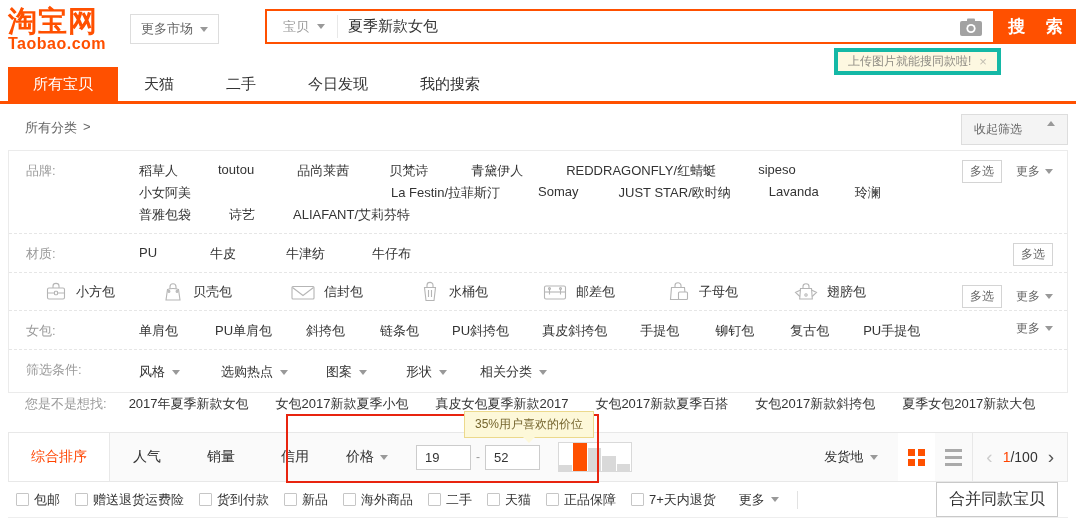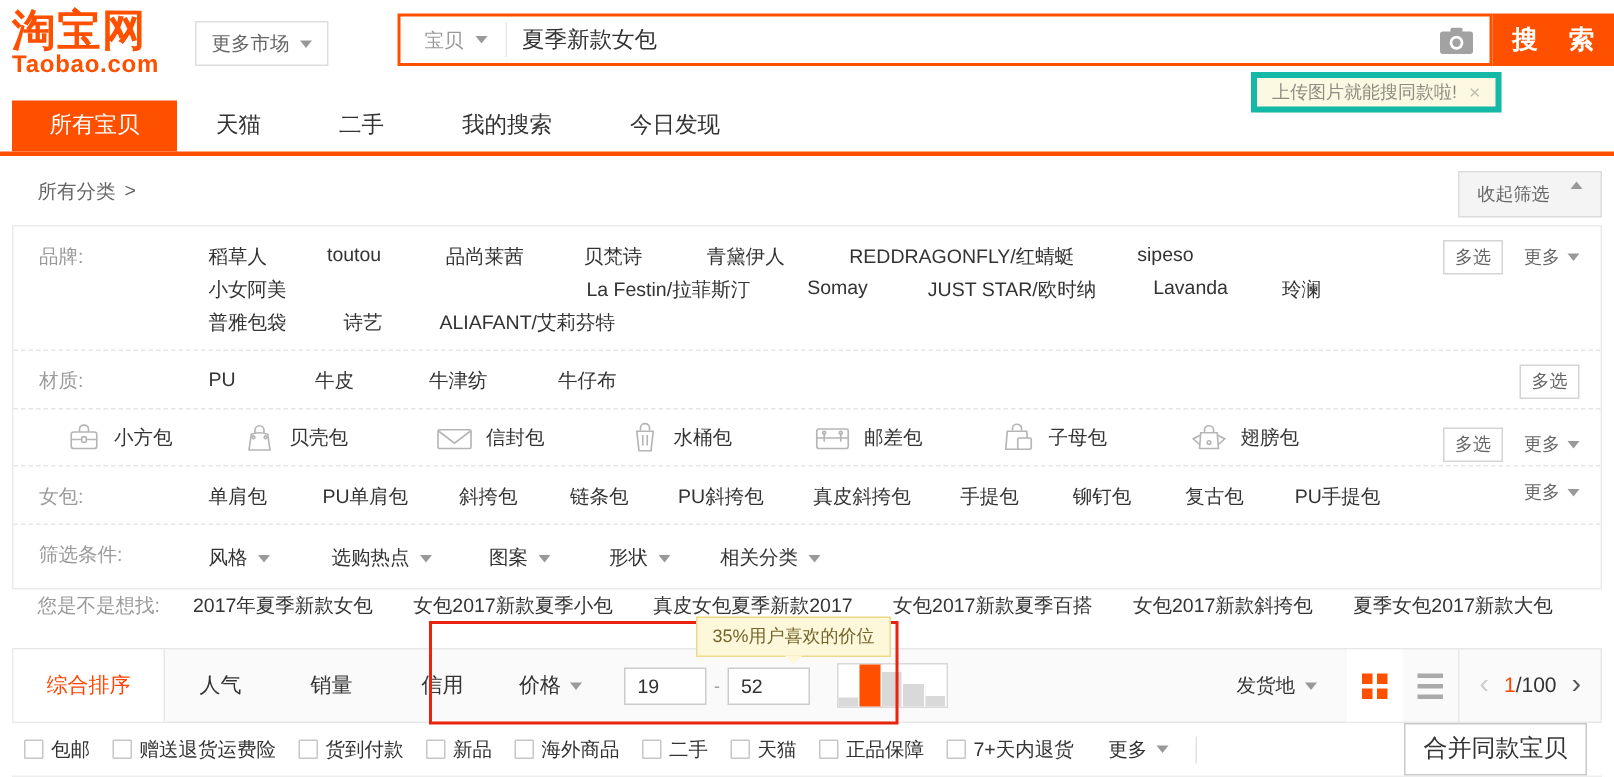--- a/index.html
+++ b/index.html
@@ -30,21 +30,21 @@
   
   .tabs { position:absolute; left:0; top:67px; width:1076px; height:37px;
     border-bottom:3px solid #ff5000; display:flex; align-items:flex-end; }
   .tab { font-size:15px; color:#333; padding:0 26px; line-height:34px; cursor:pointer; }
   .tab.active { background:#ff5000; color:#fff; margin-left:8px; padding:0 25px; font-size:15px; }
 
   
   .catbar { position:absolute; left:0; top:107px; width:1076px; height:42px; }
   .allcats { position:absolute; left:25px; top:12px; font-size:13px; color:#666; cursor:pointer; display:flex; gap:6px; }
   .collapse-btn { position:absolute; right:8px; top:7px; background:#f4f4f4; border:1px solid #ddd;
-    color:#666; font-size:12px; padding:6px 12px; display:flex; align-items:flex-start; gap:14px; cursor:pointer; }
+    color:#666; font-size:12px; padding:6px 12px; display:flex; align-items:flex-start; gap:25px; cursor:pointer; }
 
   
   .panel { position:absolute; left:8px; top:150px; width:1060px; border:1px solid #ebebeb; background:#fff; }
   .frow { position:relative; display:flex; padding:0 14px 0 17px; }
   .frow + .frow { border-top:1px dashed #e6e6e6; }
   .flabel { flex:0 0 95px; color:#9a9a9a; font-size:13px; padding-top:11px; }
   .fitems { flex:1; padding:11px 120px 9px 18px; display:flex; flex-wrap:wrap; row-gap:4px; }
   .fitem { font-size:13px; color:#333; margin-right:35px; cursor:pointer; white-space:nowrap; }
   .fctrl { position:absolute; right:14px; top:9px; display:flex; align-items:center; gap:14px; }
   .multi-btn { border:1px solid #d4d4d4; color:#666; font-size:12px; padding:2px 7px; background:#fff; cursor:pointer; }
@@ -142,22 +142,22 @@
   <div class="upload-tip">
     <span>上传图片就能搜同款啦!</span>
     <span class="x">×</span>
   </div>
 </div>
 
 <div class="tabs">
   <div class="tab active">所有宝贝</div>
   <div class="tab">天猫</div>
   <div class="tab">二手</div>
+  <div class="tab">今日发现</div>
   <div class="tab">我的搜索</div>
-  <div class="tab">今日发现</div>
 </div>
 
 <div class="catbar">
   <div class="allcats">
     <span>所有分类</span>
     <span>&gt;</span>
   </div>
   <div class="collapse-btn">
     <span>收起筛选</span>
     <span class="cv-up"></span>

